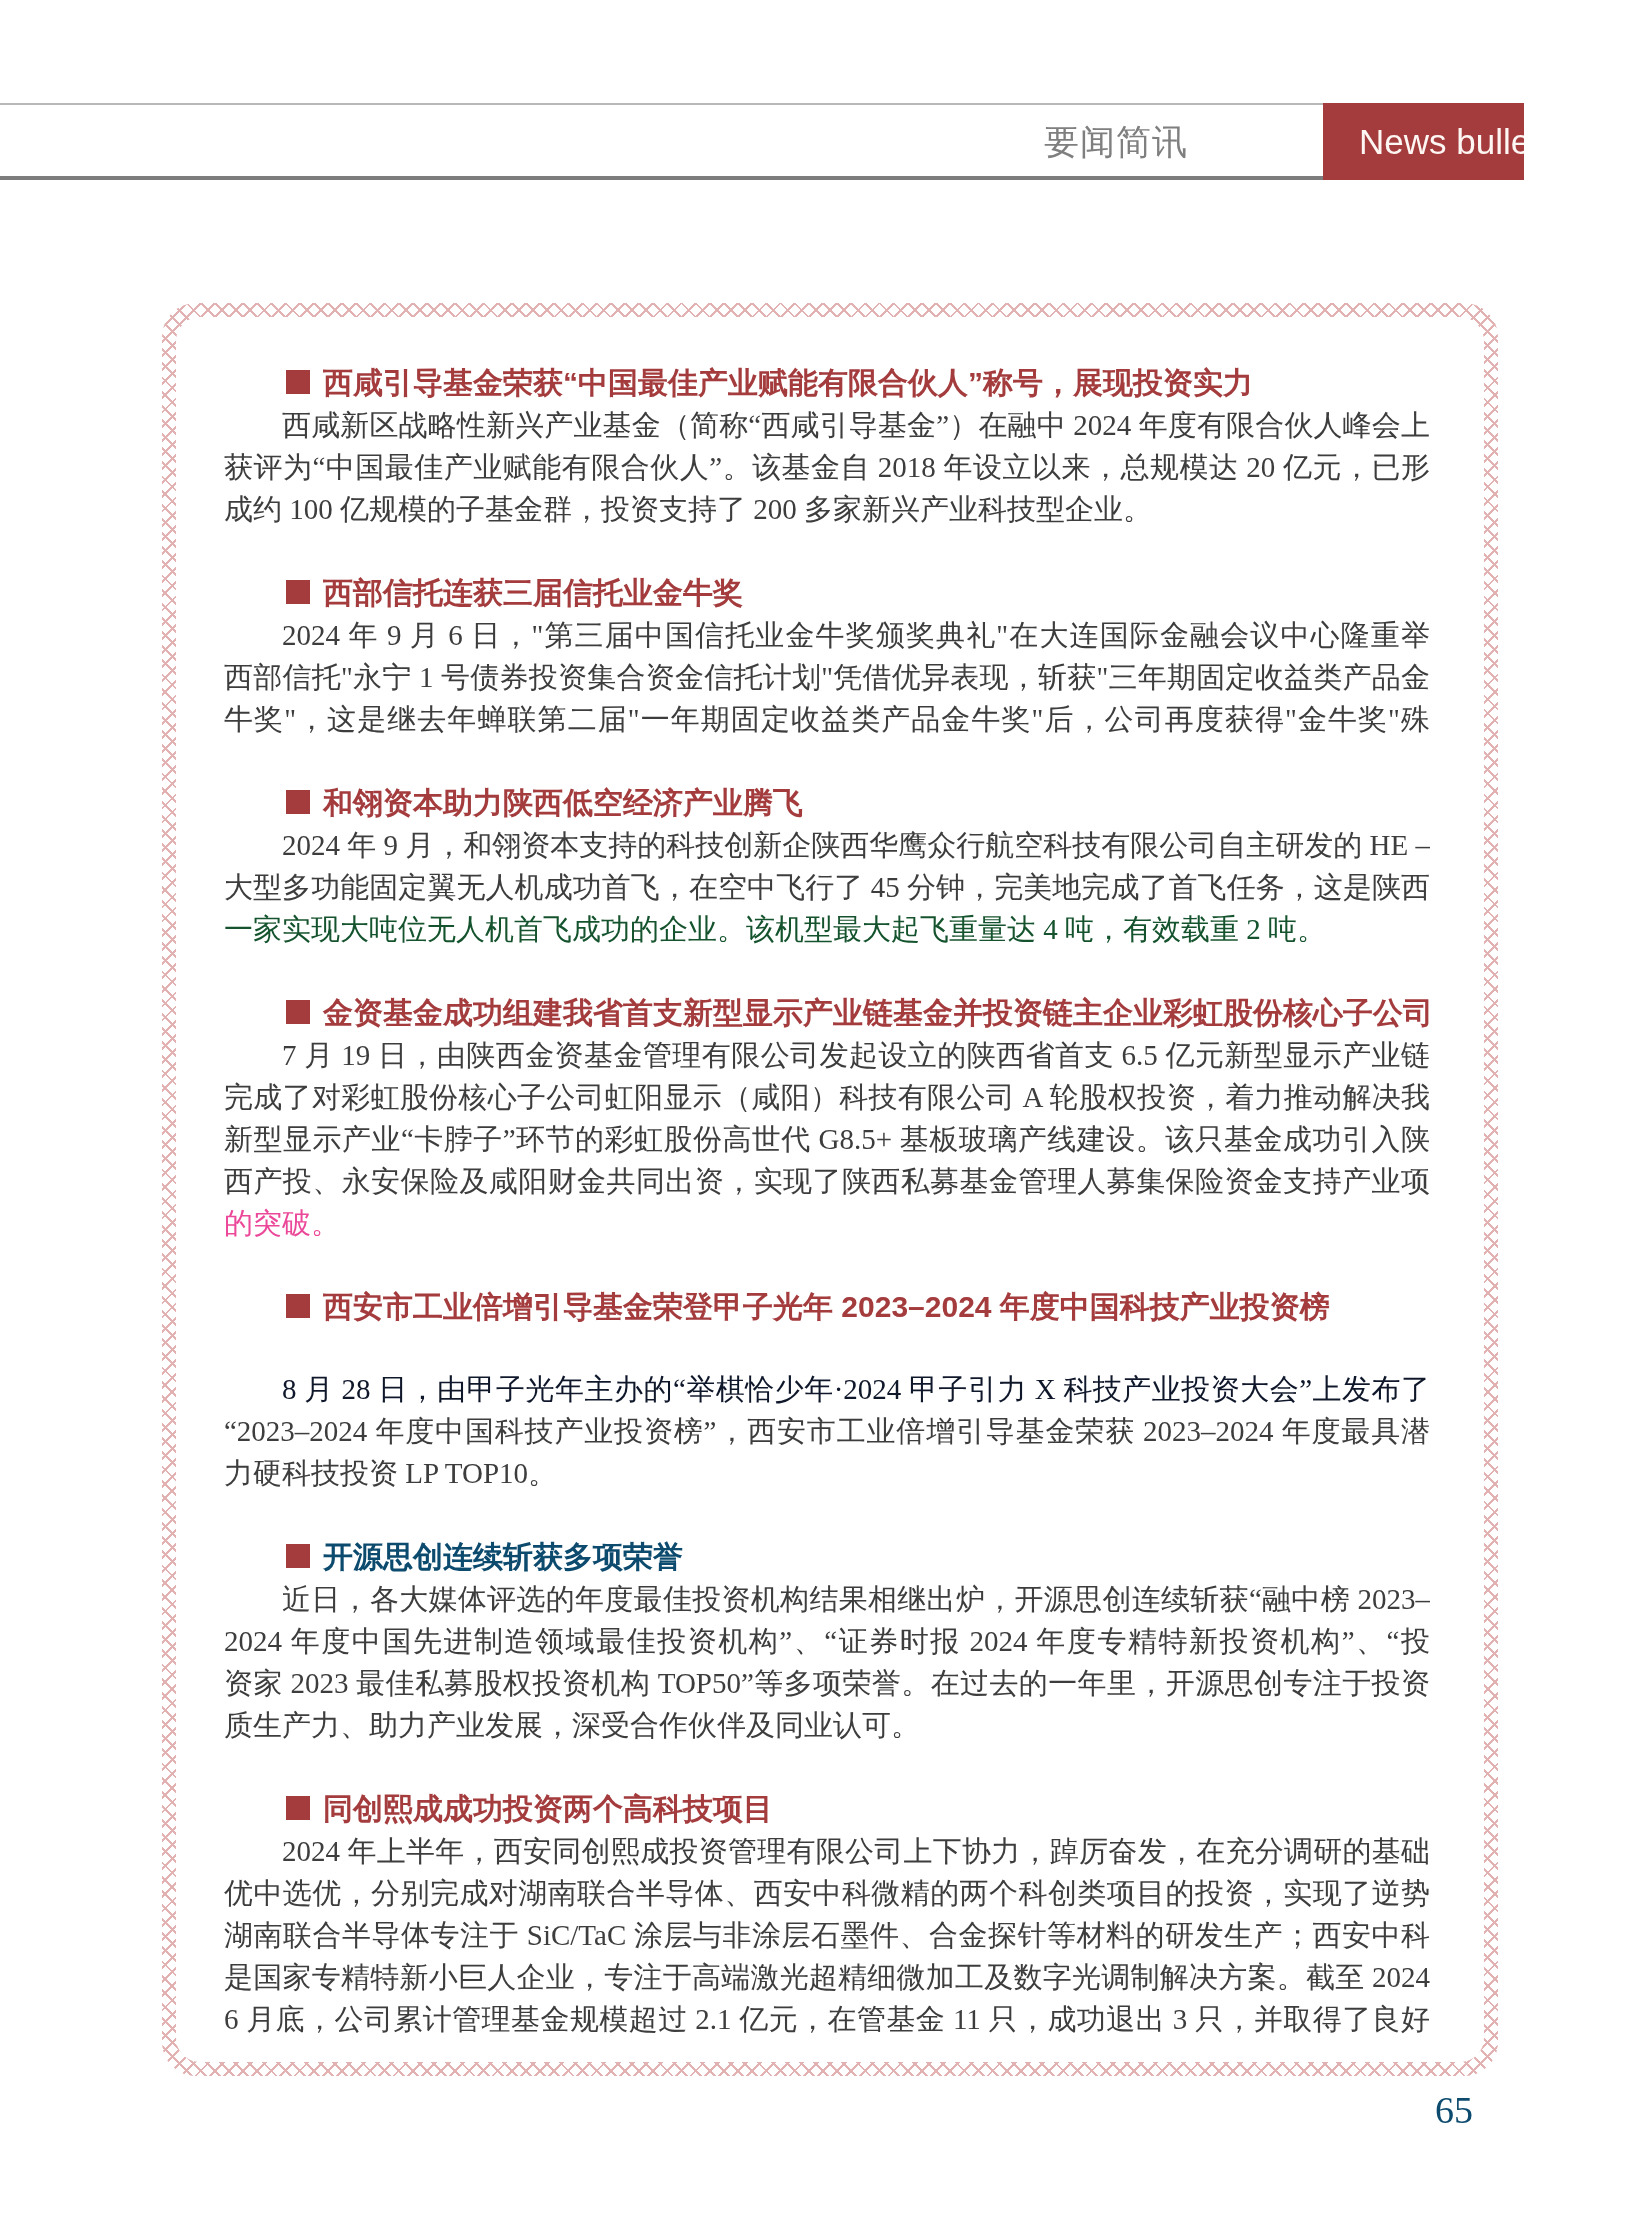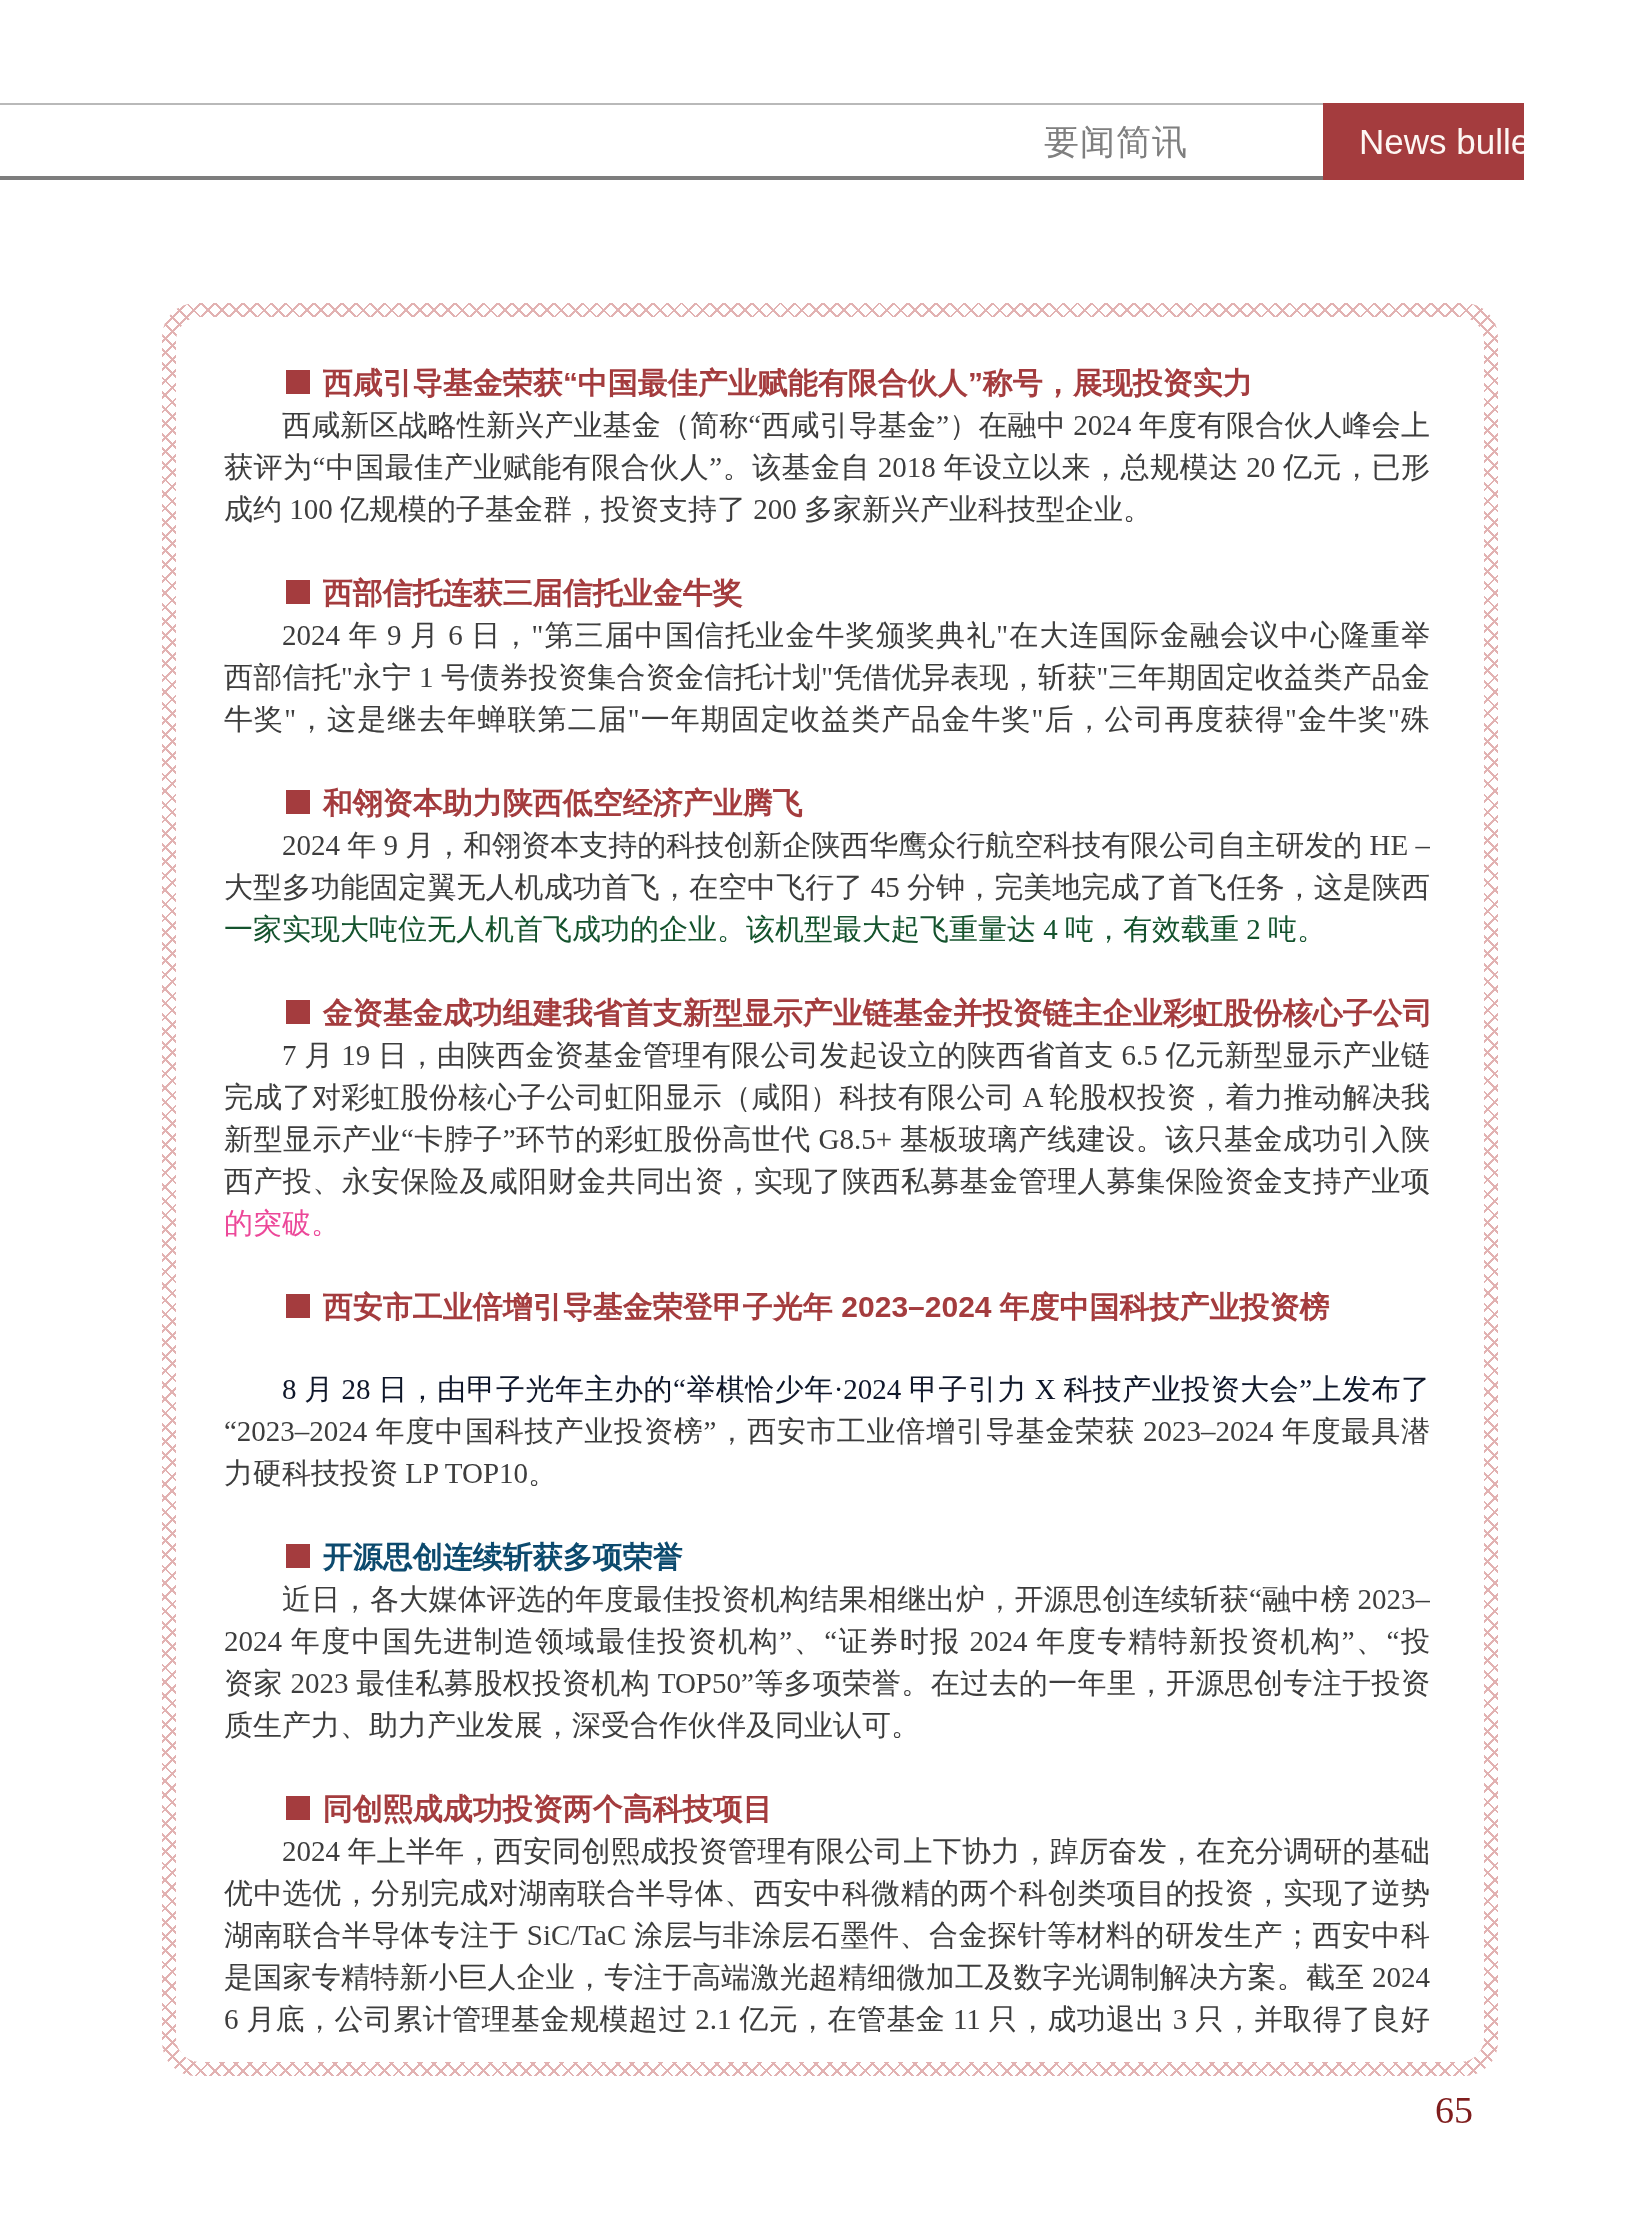--- a/index.html
+++ b/index.html
@@ -42,21 +42,21 @@
   .bl {
     height:42px; line-height:42px; overflow:hidden;
     font-size:29px; color:#3d3d3d;
     text-align:justify; text-align-last:justify;
   }
   .bl.first {text-indent:58px;}
   .bl.last  {text-align-last:left;}
   
   .pagenum {
     position:absolute; left:1435px; top:2088px; width:60px;
-    font-family:"Liberation Serif", serif; font-size:38px; color:#7f1d1d;
+    font-family:"Liberation Serif", serif; font-size:38px; color:#0c4a6e;
   }
 </style>
 </head>
 <body>
 
 <div class="page">
 
   <div class="rule-thin"></div>
   <div class="rule-thick"></div>
 

